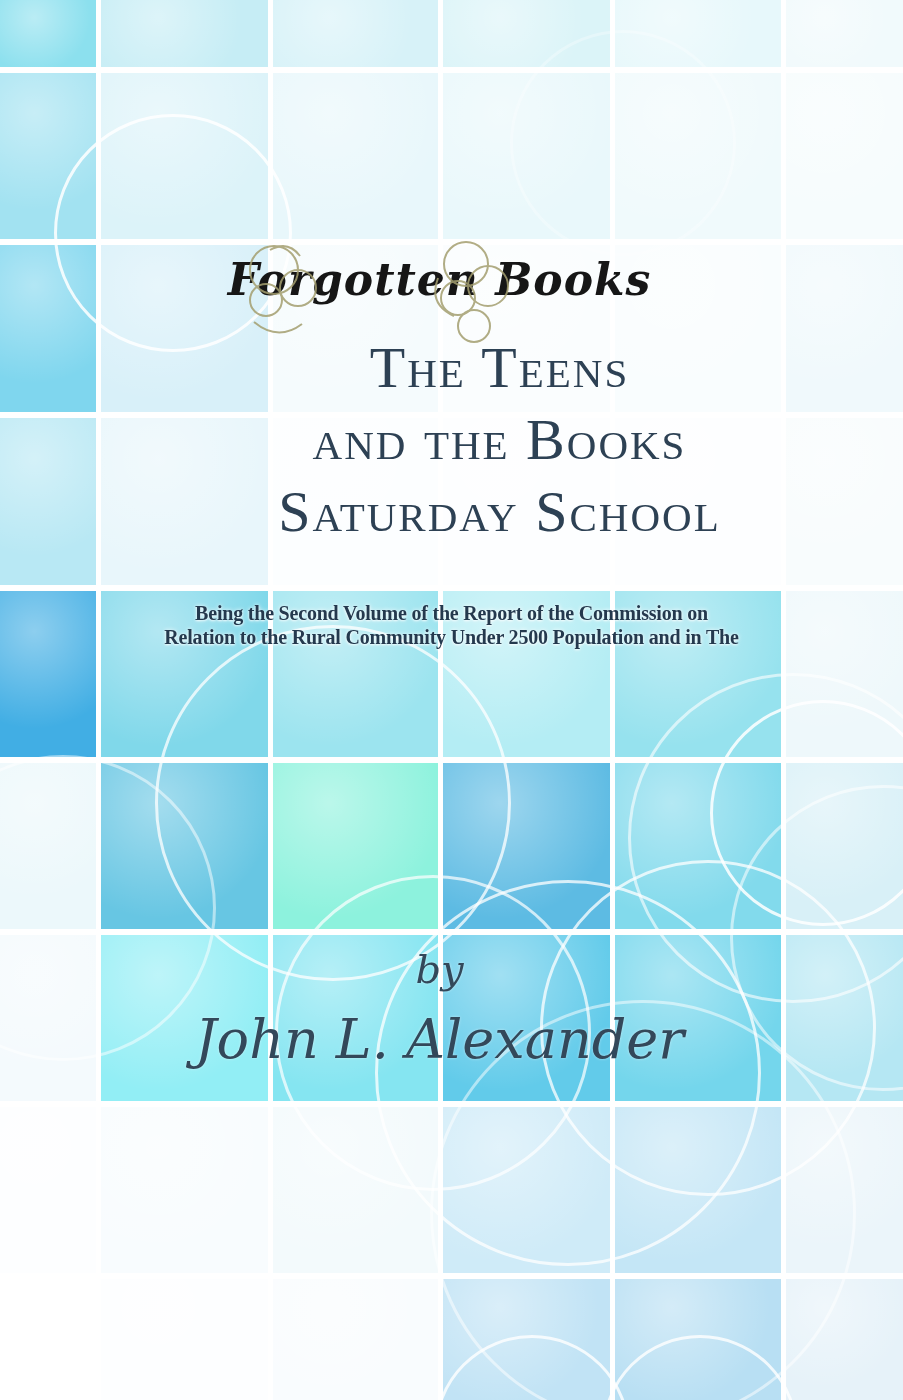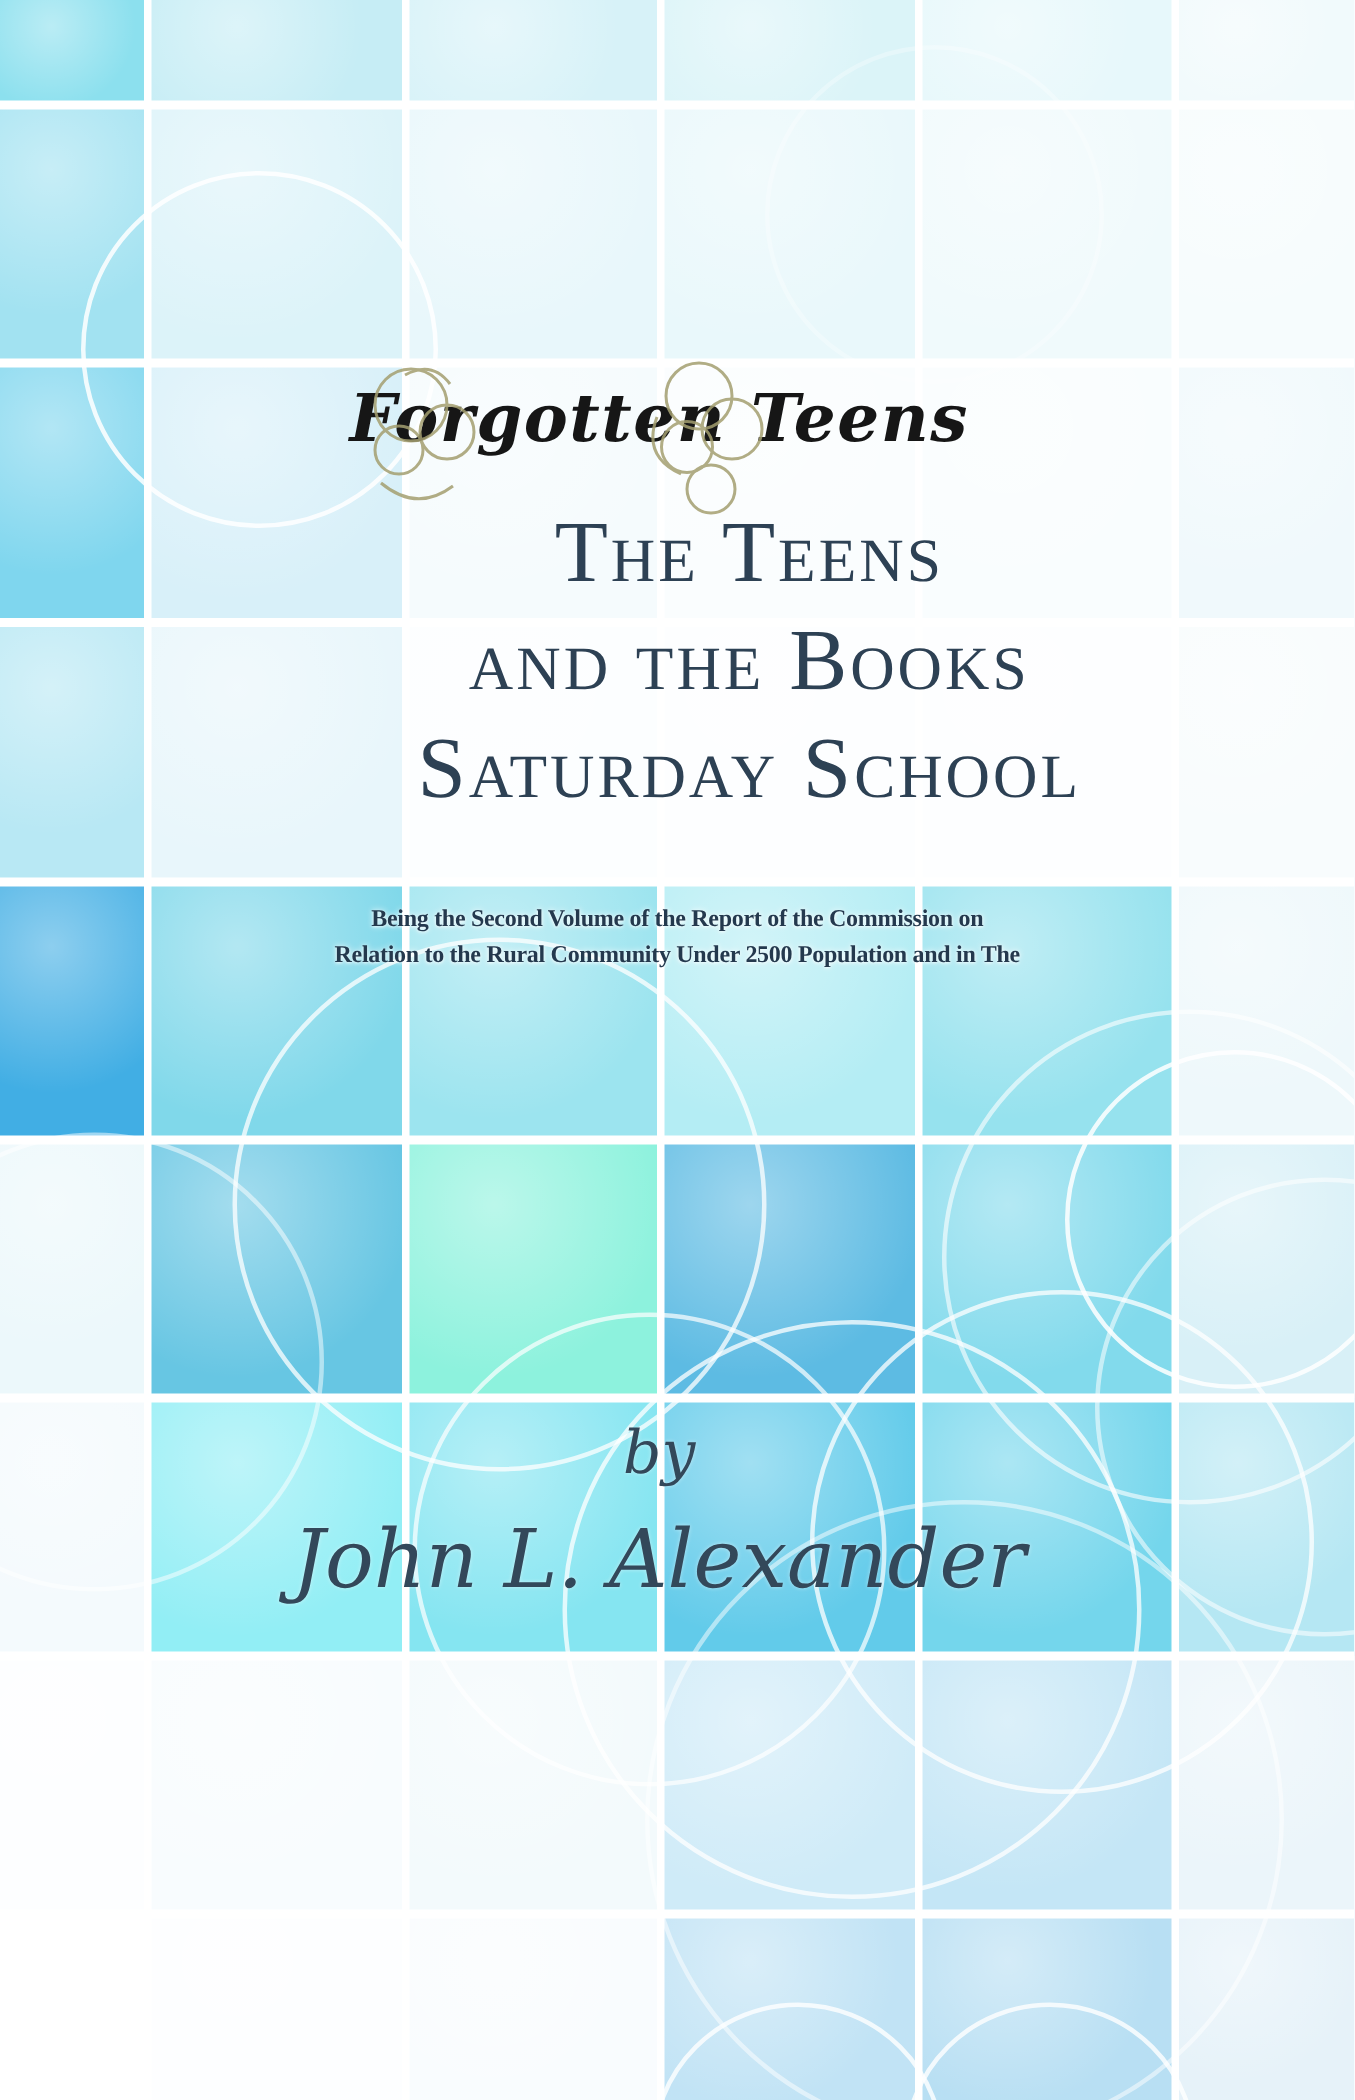--- a/index.html
+++ b/index.html
@@ -10,21 +10,21 @@
   .gline.v{top:0;height:100%;width:5px;}
   .gline.h{left:0;width:100%;height:6px;}
   .ring{position:absolute;border:3px solid #ffffff;border-radius:50%;}
   .textlayer{position:absolute;left:0;width:100%;text-align:center;}
   .logo{top:246px;height:100px;font-family:"DejaVu Serif",serif;font-style:italic;font-weight:bold;
         font-size:44px;line-height:68px;letter-spacing:1px;transform:translateX(-12px);}
   .logo .flourish{position:absolute;top:-8px;}
   .title{top:332px;font-family:"Liberation Serif",serif;font-variant:small-caps;
          font-size:58px;line-height:72px;letter-spacing:2px;text-shadow:0 1px 0 rgba(255,255,255,0.35);padding-left:48px;}
   .subtitle{top:601px;font-family:"Liberation Serif",serif;font-weight:bold;
-            font-size:16px;line-height:24px;letter-spacing:-0.2px;white-space:nowrap;
+            font-size:20px;line-height:24px;letter-spacing:-0.2px;white-space:nowrap;
             text-shadow:0 0 4px rgba(255,255,255,0.95),0 1px 2px rgba(255,255,255,0.75);}
   .byline{top:941px;font-family:"DejaVu Serif",serif;font-style:italic;
           font-size:40px;line-height:56px;transform:translateX(-12px);
           text-shadow:0 0 3px rgba(255,255,255,0.45);}
   .author{top:1003px;font-family:"DejaVu Serif",serif;font-style:italic;
           font-size:54px;line-height:74px;transform:translateX(-12px);
           text-shadow:0 0 3px rgba(255,255,255,0.45);}
 </style>
 </head>
 <body>
@@ -130,21 +130,21 @@
     </svg>
     <svg class="flourish" style="left:calc(50% - 22px);" width="100" height="118" viewBox="0 0 100 118">
       <g fill="none" stroke-width="2" opacity="0.85" stroke="#a49f70">
         <circle cx="48" cy="26" r="22"></circle>
         <circle cx="70" cy="48" r="20"></circle>
         <circle cx="40" cy="60" r="17"></circle>
         <circle cx="56" cy="88" r="16"></circle>
         <path d="M20,40 q-10,26 16,38"></path>
       </g>
     </svg>
-    <span>Forgotten Teens</span>
+    <span>Forgotten Books</span>
   </div>
 
   <div class="textlayer title" style="color: rgb(45, 65, 84);">
     <div>The Teens</div>
     <div>and the Books</div>
     <div>Saturday School</div>
   </div>
 
   <div class="textlayer subtitle" style="color: rgb(36, 57, 78);">
     <div>Being the Second Volume of the Report of the Commission on</div>

